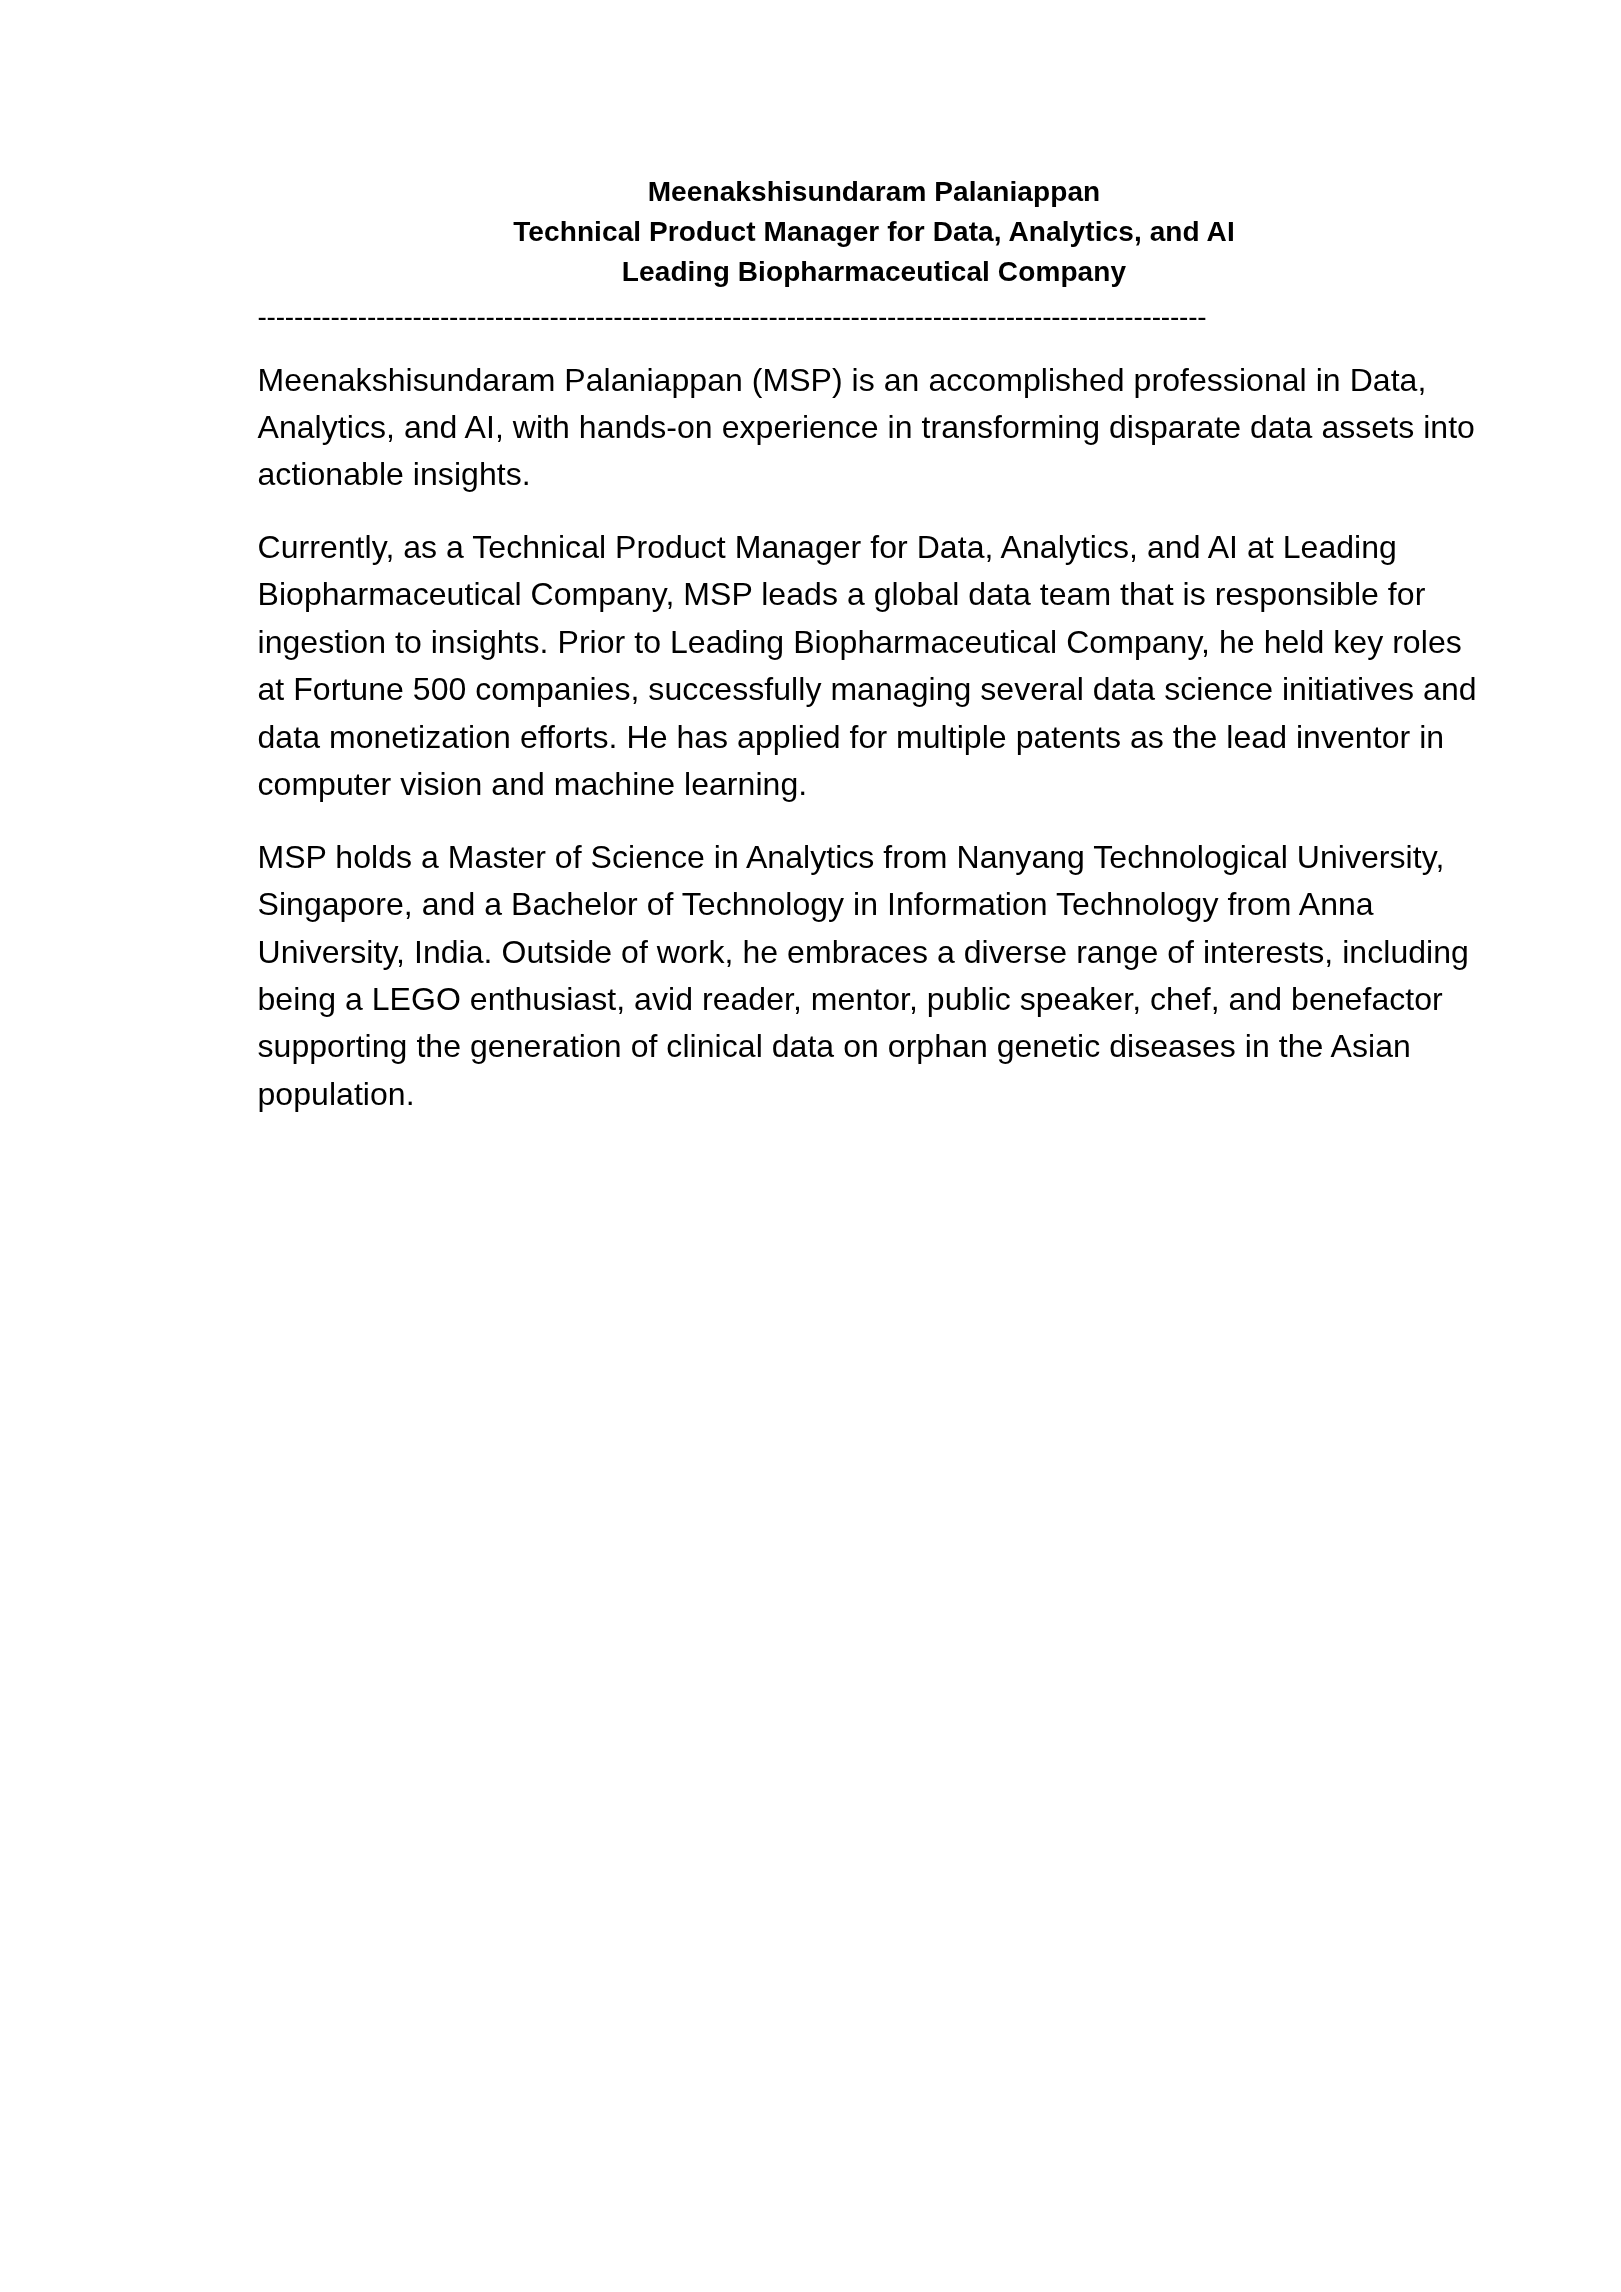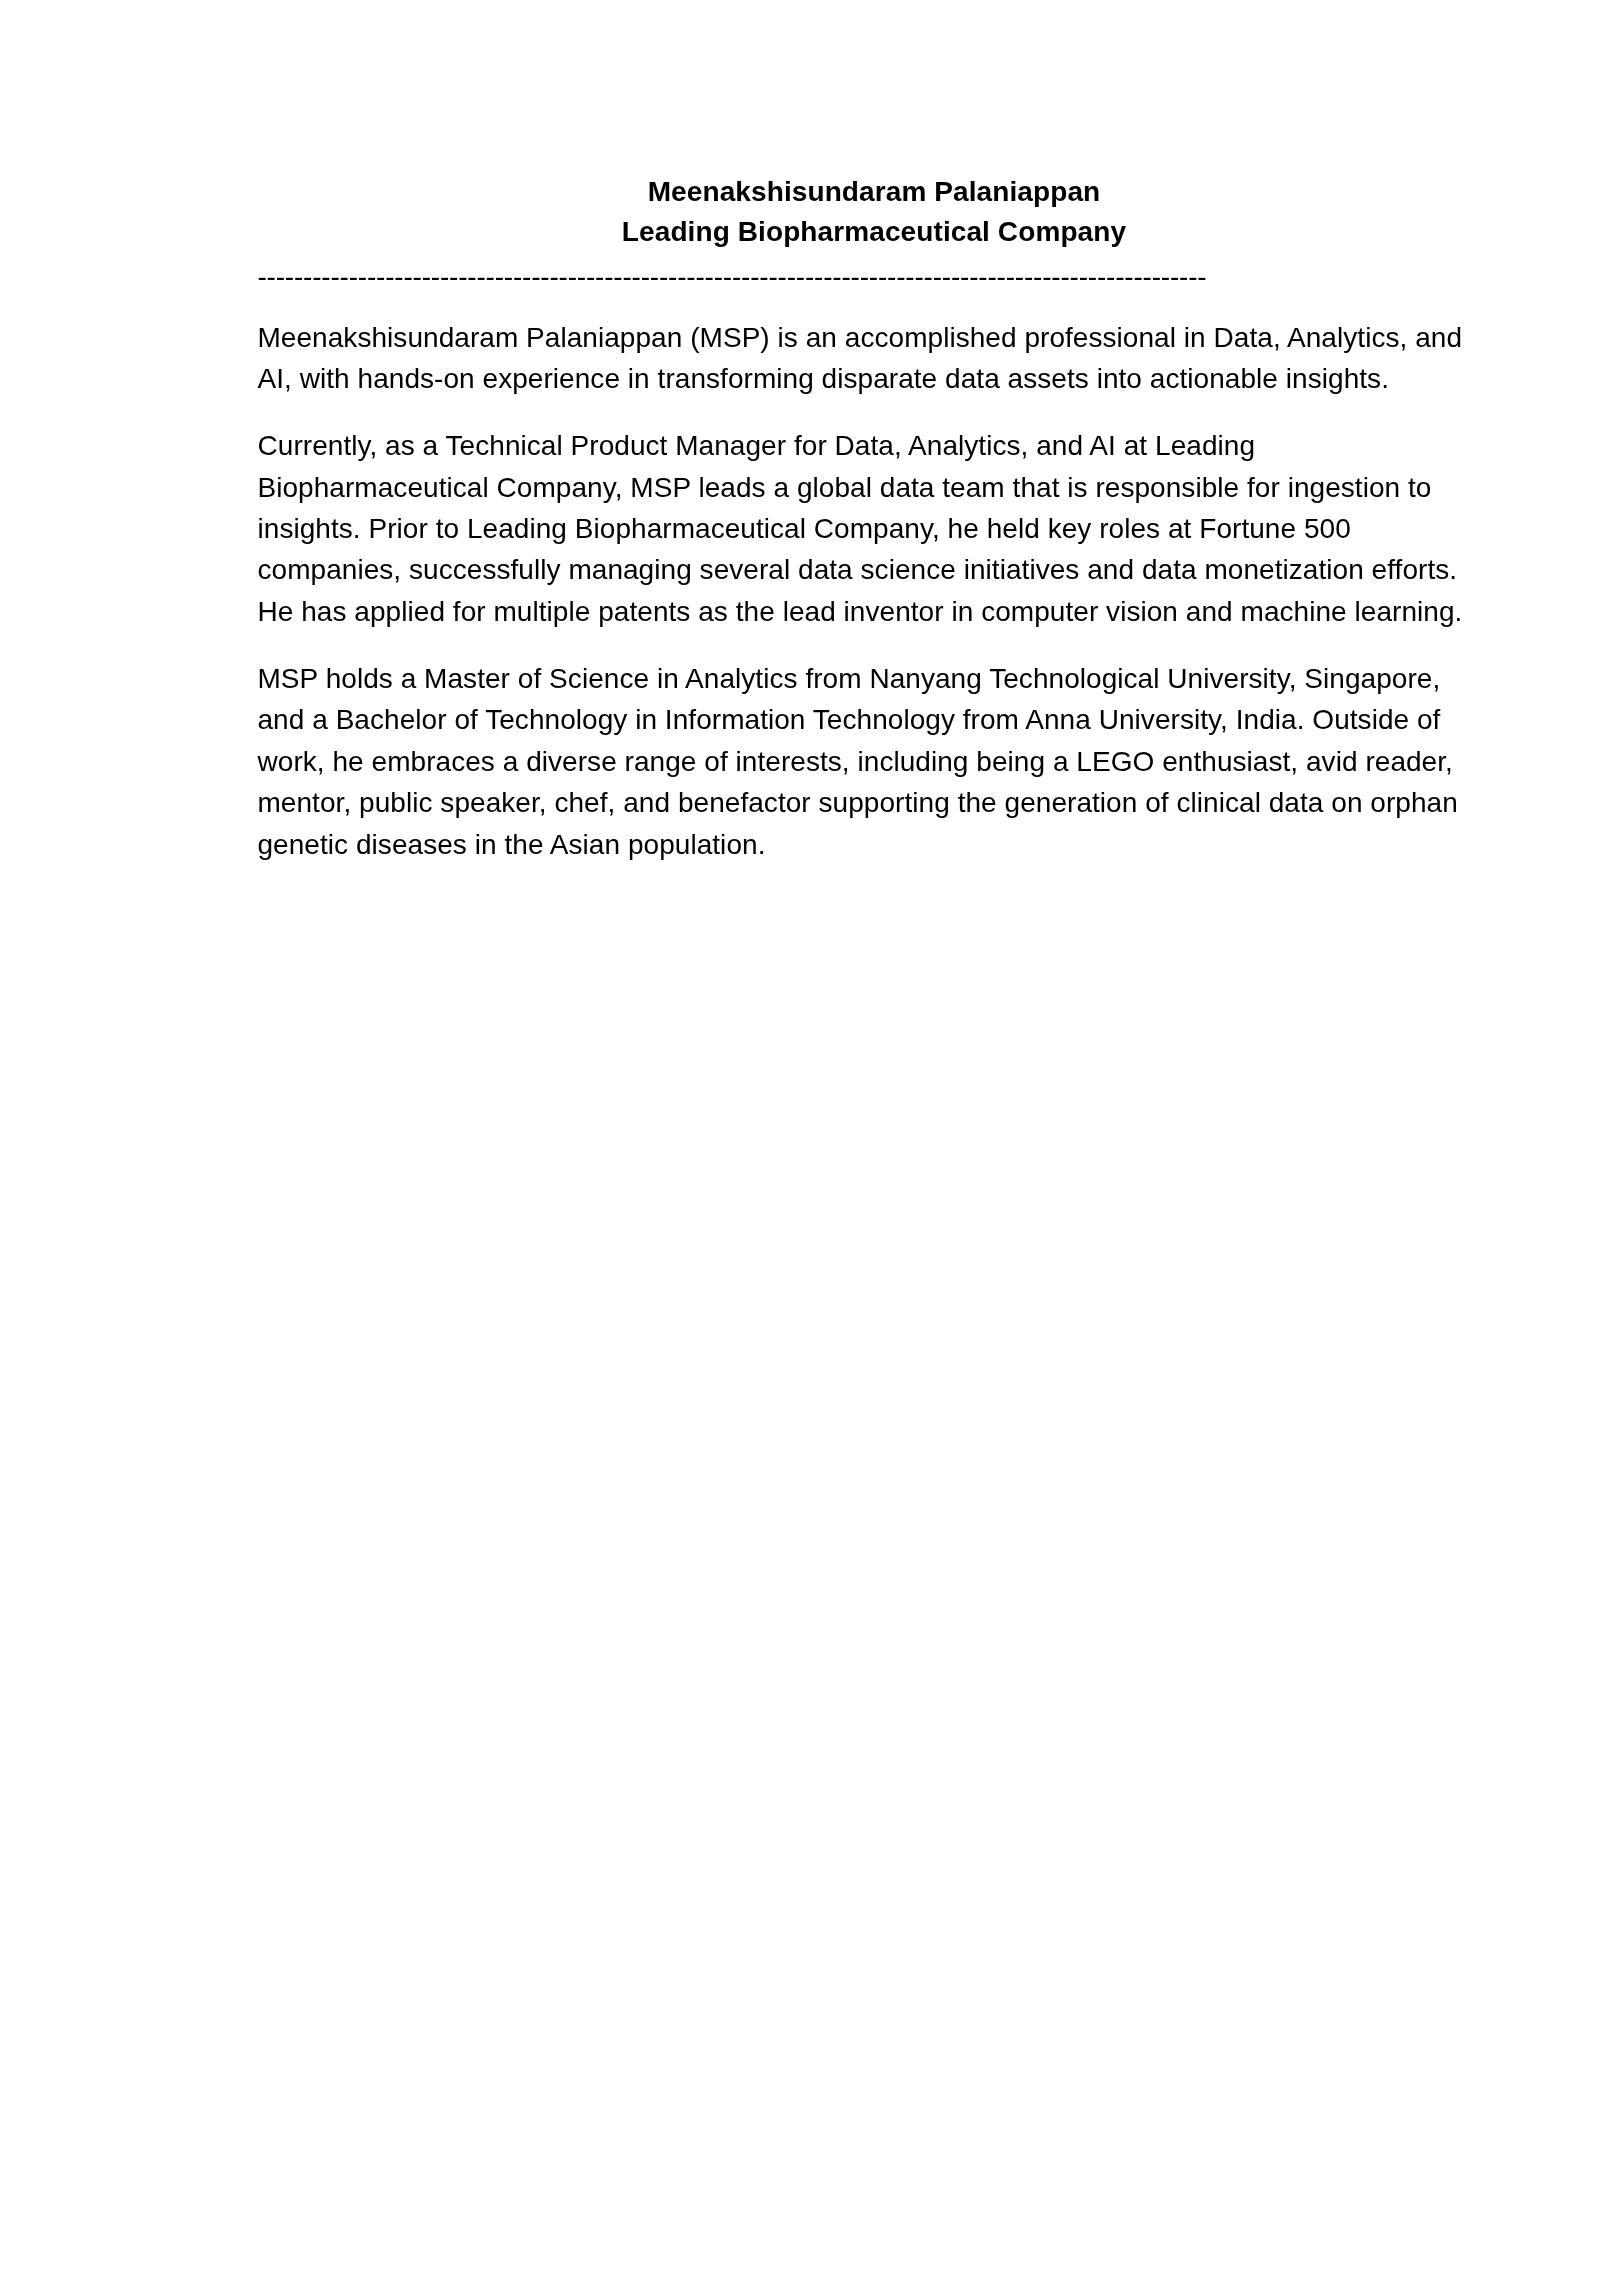--- a/index.html
+++ b/index.html
@@ -41,38 +41,39 @@
     line-height: 1.0;
     letter-spacing: -0.2px;
     white-space: nowrap;
     overflow: hidden;
     color: #000;
   }
   .body-block {
     margin-top: 25.5px;
   }
   p.para {
-    font-size: 28px;
+    font-size: 32px;
     line-height: 1.48;
     margin: 0 0 25.5px 0;
     text-align: left;
     letter-spacing: 0.05px;
   }
   p.para:last-child {
     margin-bottom: 16px;
   }
 </style>
 </head>
 <body>
 
 <div class="page">
   <div class="content">
 
     <div class="doc-heading">
       <span class="hline">Meenakshisundaram Palaniappan</span>
+      <span class="hline">Technical Product Manager for Data, Analytics, and AI</span>
       <span class="hline">Leading Biopharmaceutical Company</span>
     </div>
 
     <div class="divider">--------------------------------------------------------------------------------------------------------</div>
 
     <div class="body-block">
       <p class="para">Meenakshisundaram Palaniappan (MSP) is an accomplished professional in Data, Analytics, and AI, with hands-on experience in transforming disparate data assets into actionable insights.</p>
       <p class="para">Currently, as a Technical Product Manager for Data, Analytics, and AI at Leading Biopharmaceutical Company, MSP leads a global data team that is responsible for ingestion to insights. Prior to Leading Biopharmaceutical Company, he held key roles at Fortune 500 companies, successfully managing several data science initiatives and data monetization efforts. He has applied for multiple patents as the lead inventor in computer vision and machine learning.</p>
       <p class="para">MSP holds a Master of Science in Analytics from Nanyang Technological University, Singapore, and a Bachelor of Technology in Information Technology from Anna University, India. Outside of work, he embraces a diverse range of interests, including being a LEGO enthusiast, avid reader, mentor, public speaker, chef, and benefactor supporting the generation of clinical data on orphan genetic diseases in the Asian population.</p>
     </div>

